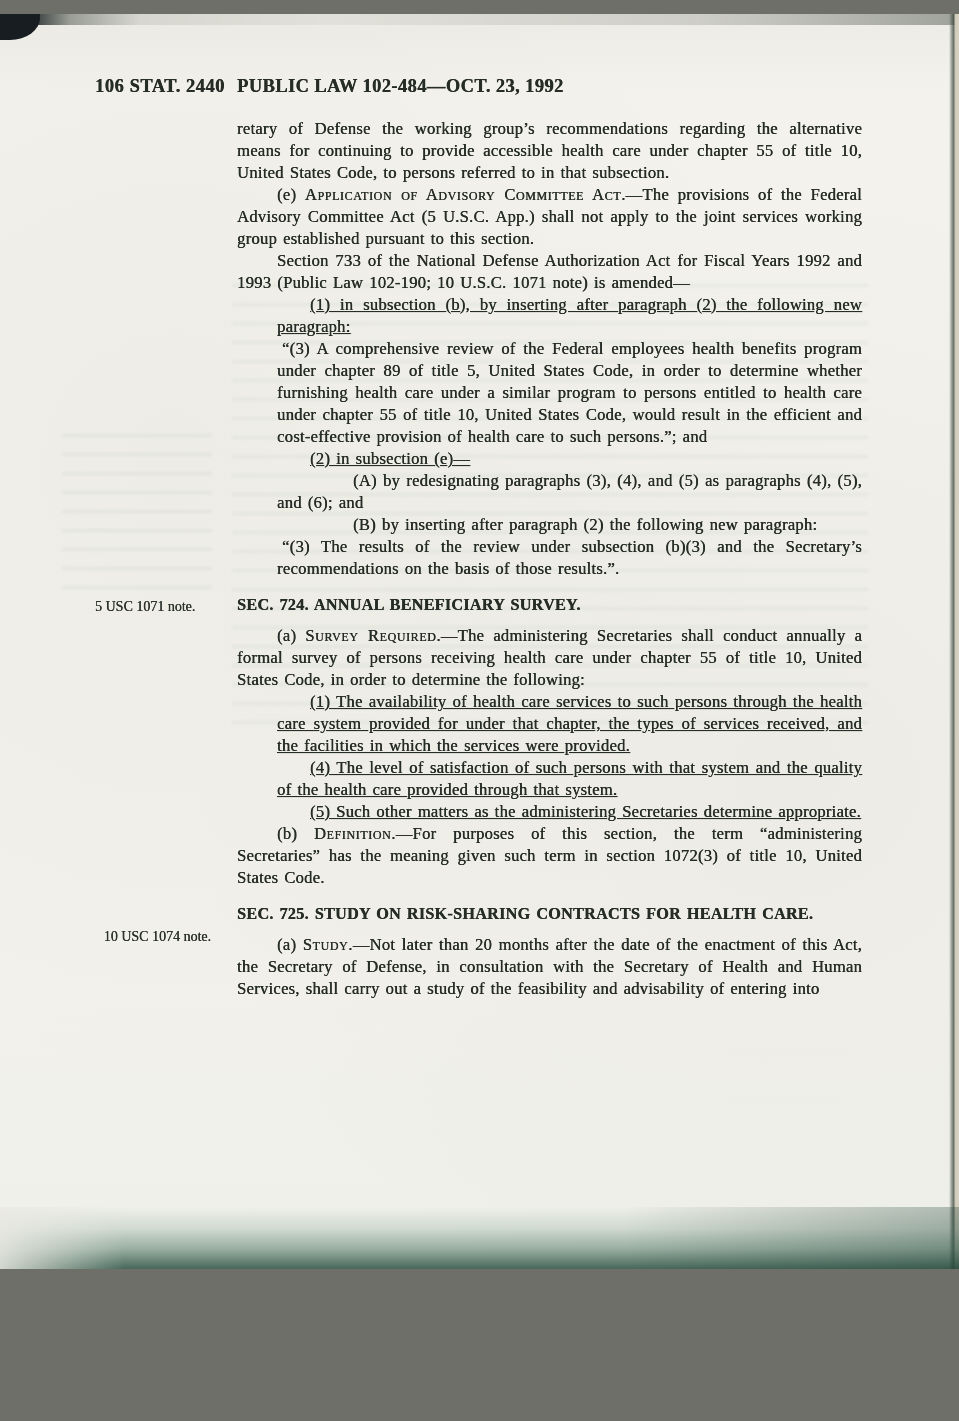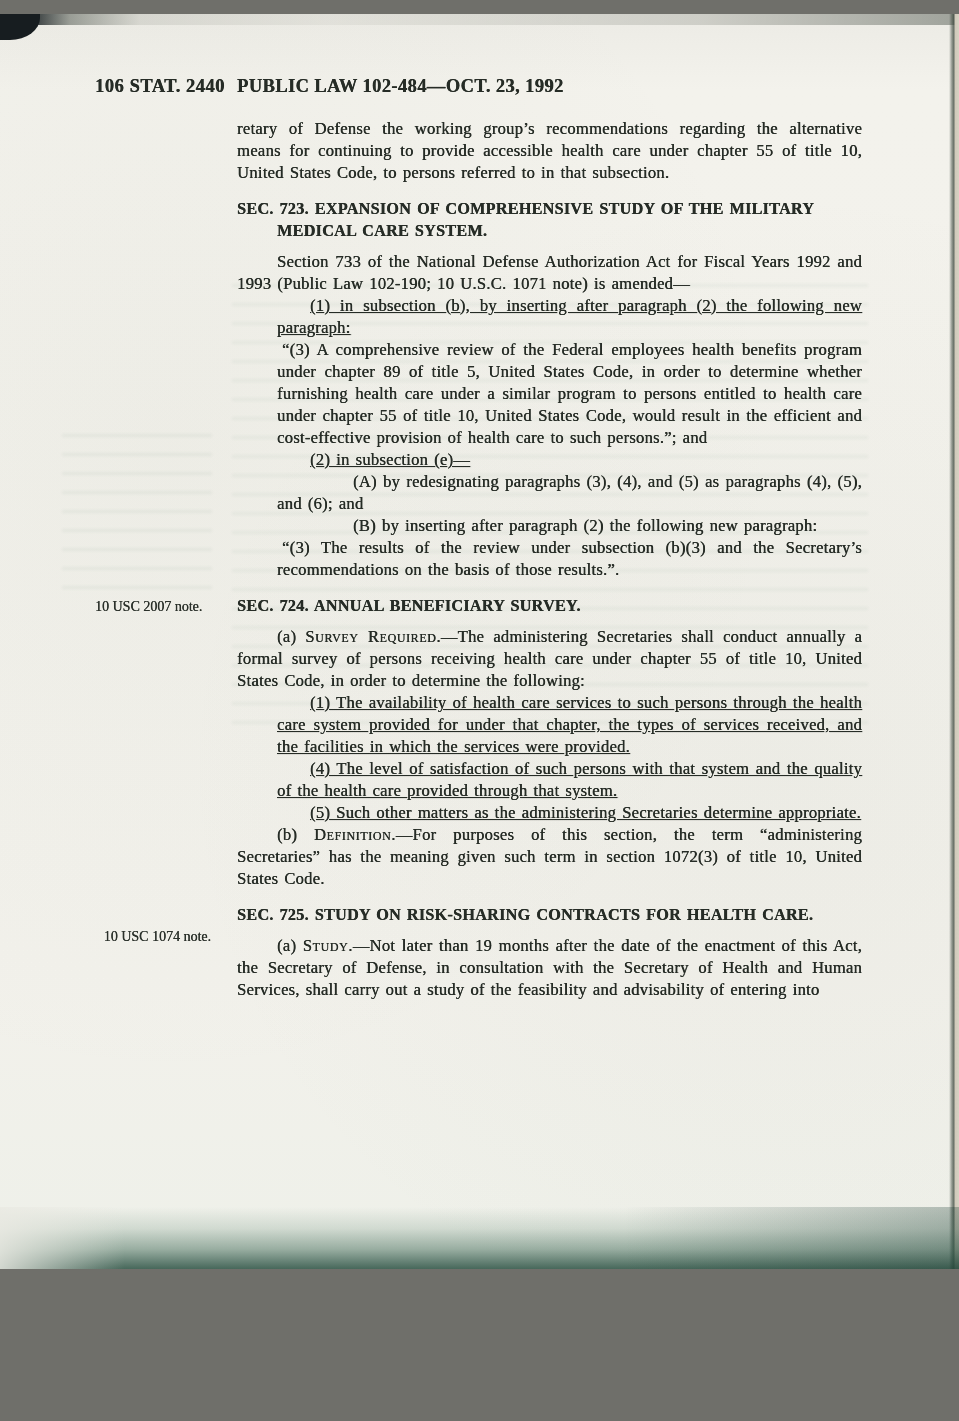--- a/index.html
+++ b/index.html
@@ -104,39 +104,39 @@
   <div class="bleed bleed-main"></div>
   <div class="bleed bleed-margin"></div>
 
   <div class="header-row">
     <div class="stat-number">106 STAT. 2440</div>
     <div class="law-title">PUBLIC LAW 102-484—OCT. 23, 1992</div>
   </div>
 
   <div class="text-column">
       <p class="p-cont"><span>retary of Defense the working group’s recommendations regarding the alternative means for continuing to provide accessible health care under chapter 55 of title 10, United States Code, to persons referred to in that subsection.</span></p>
-      <p class="sec-heading"><span>SEC. 723. EXPANSION OF COMPREHENSIVE STUDY OF THE MILITARY MEDICAL CARE SYSTEM.</span></p>
+      <p class="p"><span>(e) </span><span class="sc">Application of Advisory Committee Act</span><span>.—The provisions of the Federal Advisory Committee Act (5 U.S.C. App.) shall not apply to the joint services working group established pursuant to this section.</span></p>
       <p class="p"><span>Section 733 of the National Defense Authorization Act for Fiscal Years 1992 and 1993 (Public Law 102-190; 10 U.S.C. 1071 note) is amended—</span></p>
       <p class="p1"><span>(1) in subsection (b), by inserting after paragraph (2) the following new paragraph:</span></p>
       <p class="p1q"><span>“(3) A comprehensive review of the Federal employees health benefits program under chapter 89 of title 5, United States Code, in order to determine whether furnishing health care under a similar program to persons entitled to health care under chapter 55 of title 10, United States Code, would result in the efficient and cost-effective provision of health care to such persons.”; and</span></p>
       <p class="p1"><span>(2) in subsection (e)—</span></p>
       <p class="p2"><span>(A) by redesignating paragraphs (3), (4), and (5) as paragraphs (4), (5), and (6); and</span></p>
       <p class="p2"><span>(B) by inserting after paragraph (2) the following new paragraph:</span></p>
       <p class="p1q"><span>“(3) The results of the review under subsection (b)(3) and the Secretary’s recommendations on the basis of those results.”.</span></p>
       <p class="sec-heading"><span>SEC. 724. ANNUAL BENEFICIARY SURVEY.</span></p>
       <p class="p"><span>(a) </span><span class="sc">Survey Required</span><span>.—The administering Secretaries shall conduct annually a formal survey of persons receiving health care under chapter 55 of title 10, United States Code, in order to determine the following:</span></p>
       <p class="p1"><span>(1) The availability of health care services to such persons through the health care system provided for under that chapter, the types of services received, and the facilities in which the services were provided.</span></p>
       <p class="p1"><span>(4) The level of satisfaction of such persons with that system and the quality of the health care provided through that system.</span></p>
       <p class="p1"><span>(5) Such other matters as the administering Secretaries determine appropriate.</span></p>
       <p class="p"><span>(b) </span><span class="sc">Definition</span><span>.—For purposes of this section, the term “administering Secretaries” has the meaning given such term in section 1072(3) of title 10, United States Code.</span></p>
       <p class="sec-heading"><span>SEC. 725. STUDY ON RISK-SHARING CONTRACTS FOR HEALTH CARE.</span></p>
-      <p class="p"><span>(a) </span><span class="sc">Study</span><span>.—Not later than 19 months after the date of the enactment of this Act, the Secretary of Defense, in consultation with the Secretary of Health and Human Services, shall carry out a study of the feasibility and advisability of entering into</span></p>
+      <p class="p"><span>(a) </span><span class="sc">Study</span><span>.—Not later than 20 months after the date of the enactment of this Act, the Secretary of Defense, in consultation with the Secretary of Health and Human Services, shall carry out a study of the feasibility and advisability of entering into</span></p>
     </div>
 
-  <div class="margin-note note-1" style="top: 585px;">10 USC 2007 note.</div>
+  <div class="margin-note note-1" style="top: 585px;">5 USC 1071 note.</div>
   <div class="margin-note note-2" style="top: 915px;">10 USC 1074 note.</div>
 
   <div class="edge-top"></div>
   <div class="corner-blob"></div>
   <div class="edge-right"></div>
   <div class="edge-bottom"></div>
 
 </div>
 
 </body></html>

